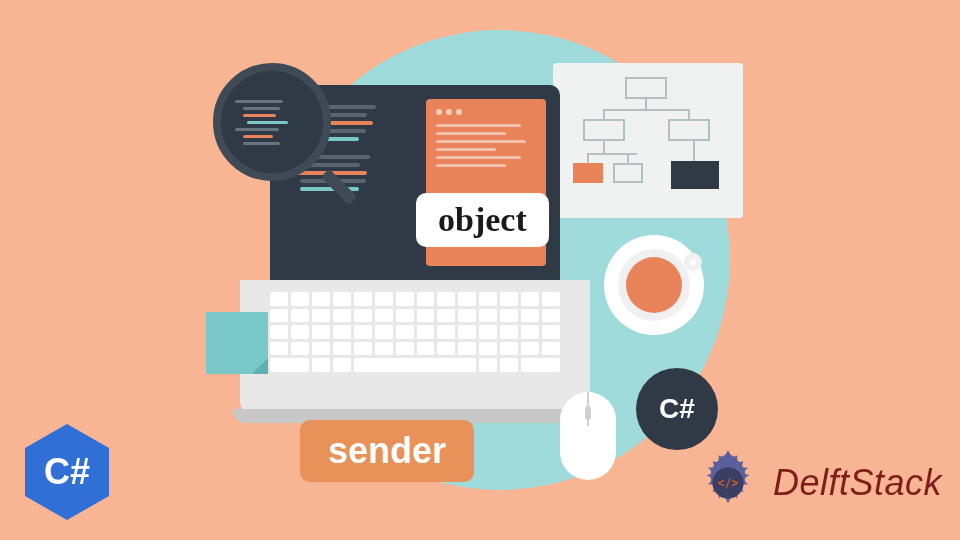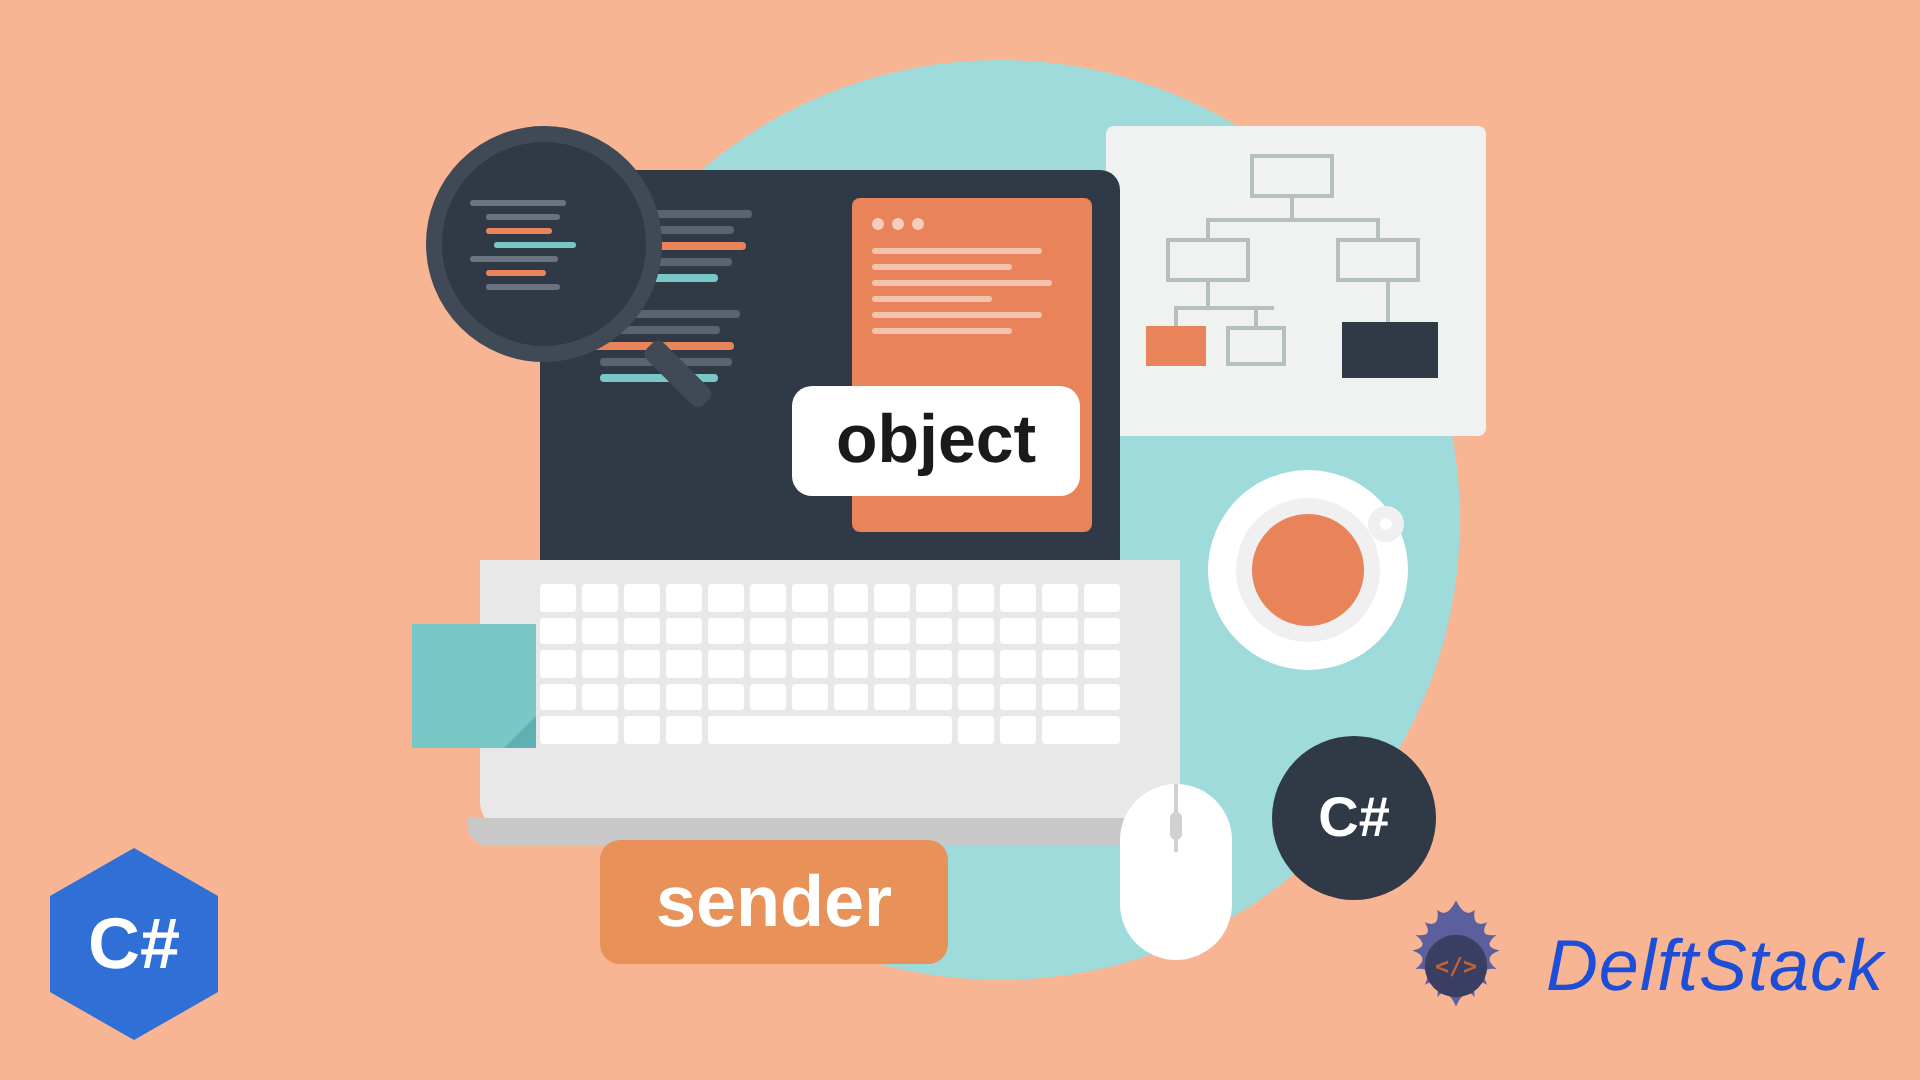--- a/index.html
+++ b/index.html
@@ -241,21 +241,21 @@
   
   .label {
     position: absolute;
     background: #fff;
     border-radius: 10px;
     padding: 8px 22px;
     font-size: 34px;
     font-weight: 700;
     color: #1a1a1a;
   }
-  .label-object { left: 396px; top: 193px; }
+  .label-object { left: 416px; top: 193px; font-family: Liberation Serif, serif; }
   .label-sender {
     left: 300px; top: 420px;
     background: #e89158;
     color: #fff;
     font-size: 36px;
     padding: 10px 28px;
   }
   
   .csharp-badge {
     position: absolute;
@@ -303,21 +303,21 @@
   }
   .delft-icon {
     width: 78px;
     height: 78px;
     position: relative;
   }
   .delft-icon svg { width: 100%; height: 100%; }
   .delft-text {
     font-size: 36px;
     font-weight: 500;
-    color: #1d4ed8;
+    color: #7f1d1d;
     font-style: italic;
     letter-spacing: 0.5px;
   }
 </style>
 </head>
 <body>
 
 <div class="circle-bg"></div>
 
 <div class="flowchart">

